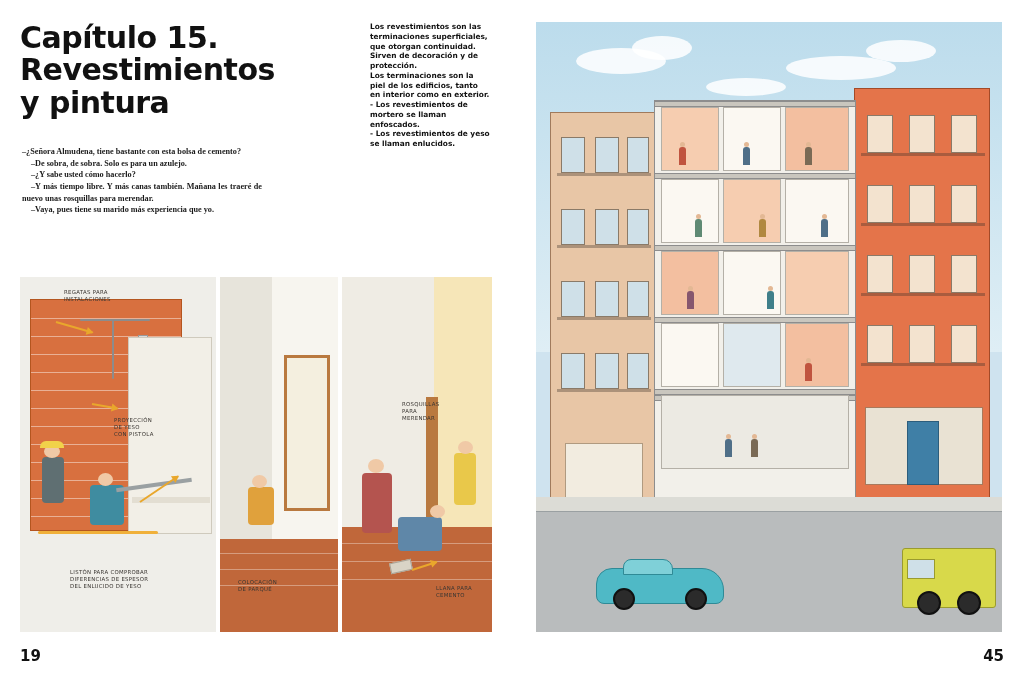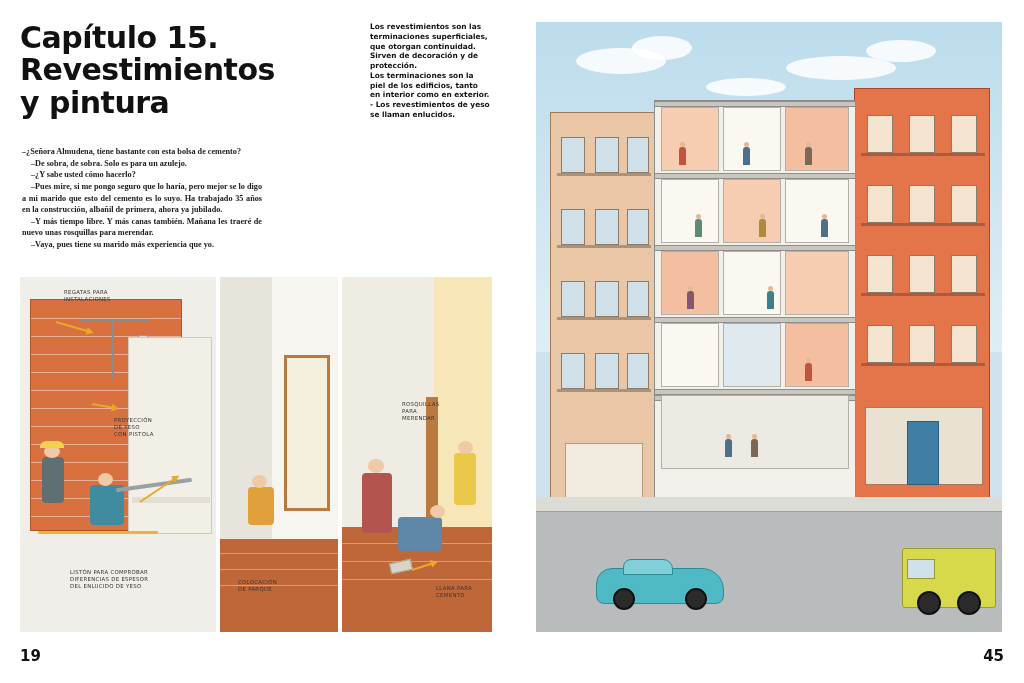--- a/index.html
+++ b/index.html
@@ -113,28 +113,28 @@
     <div class="chapter-title">
       <div>Capítulo 15.</div>
       <div>Revestimientos</div>
       <div>y pintura</div>
     </div>
 
     <div class="dialog">
       <p>–¿Señora Almudena, tiene bastante con esta bolsa de cemento?</p>
       <p class="ind">–De sobra, de sobra. Solo es para un azulejo.</p>
       <p class="ind">–¿Y sabe usted cómo hacerlo?</p>
-      <p class="ind">–Pues mire, si me pongo seguro que lo haría, pero mejor se lo digo a mi marido que esto del cemento es lo suyo. Ha trabajado 35 años en la construcción, albañil de primera, ahora ya jubilado.</p>
       <p class="ind">–Y más tiempo libre. Y más canas también. Mañana les traeré de nuevo unas rosquillas para merendar.</p>
       <p class="ind">–Vaya, pues tiene su marido más experiencia que yo.</p>
     </div>
 
     <div class="intro-note">
       <p>Los revestimientos son las terminaciones superficiales, que otorgan continuidad. Sirven de decoración y de protección.</p>
       <p>Los terminaciones son la piel de los edificios, tanto en interior como en exterior.</p>
+      <p>- Los revestimientos de mortero se llaman enfoscados.</p>
       <p>- Los revestimientos de yeso se llaman enlucidos.</p>
     </div>
 
     <div class="strip">
 
       <div class="panel p1">
         <div class="pnl-bg" style="background:#efeee9;"></div>
 
         <div class="abs" style="left:10px;top:22px;width:150px;height:230px;background:#d8703f;border:1px solid #b4551f;">
           <div class="brickrow" style="top:18px;"></div>

